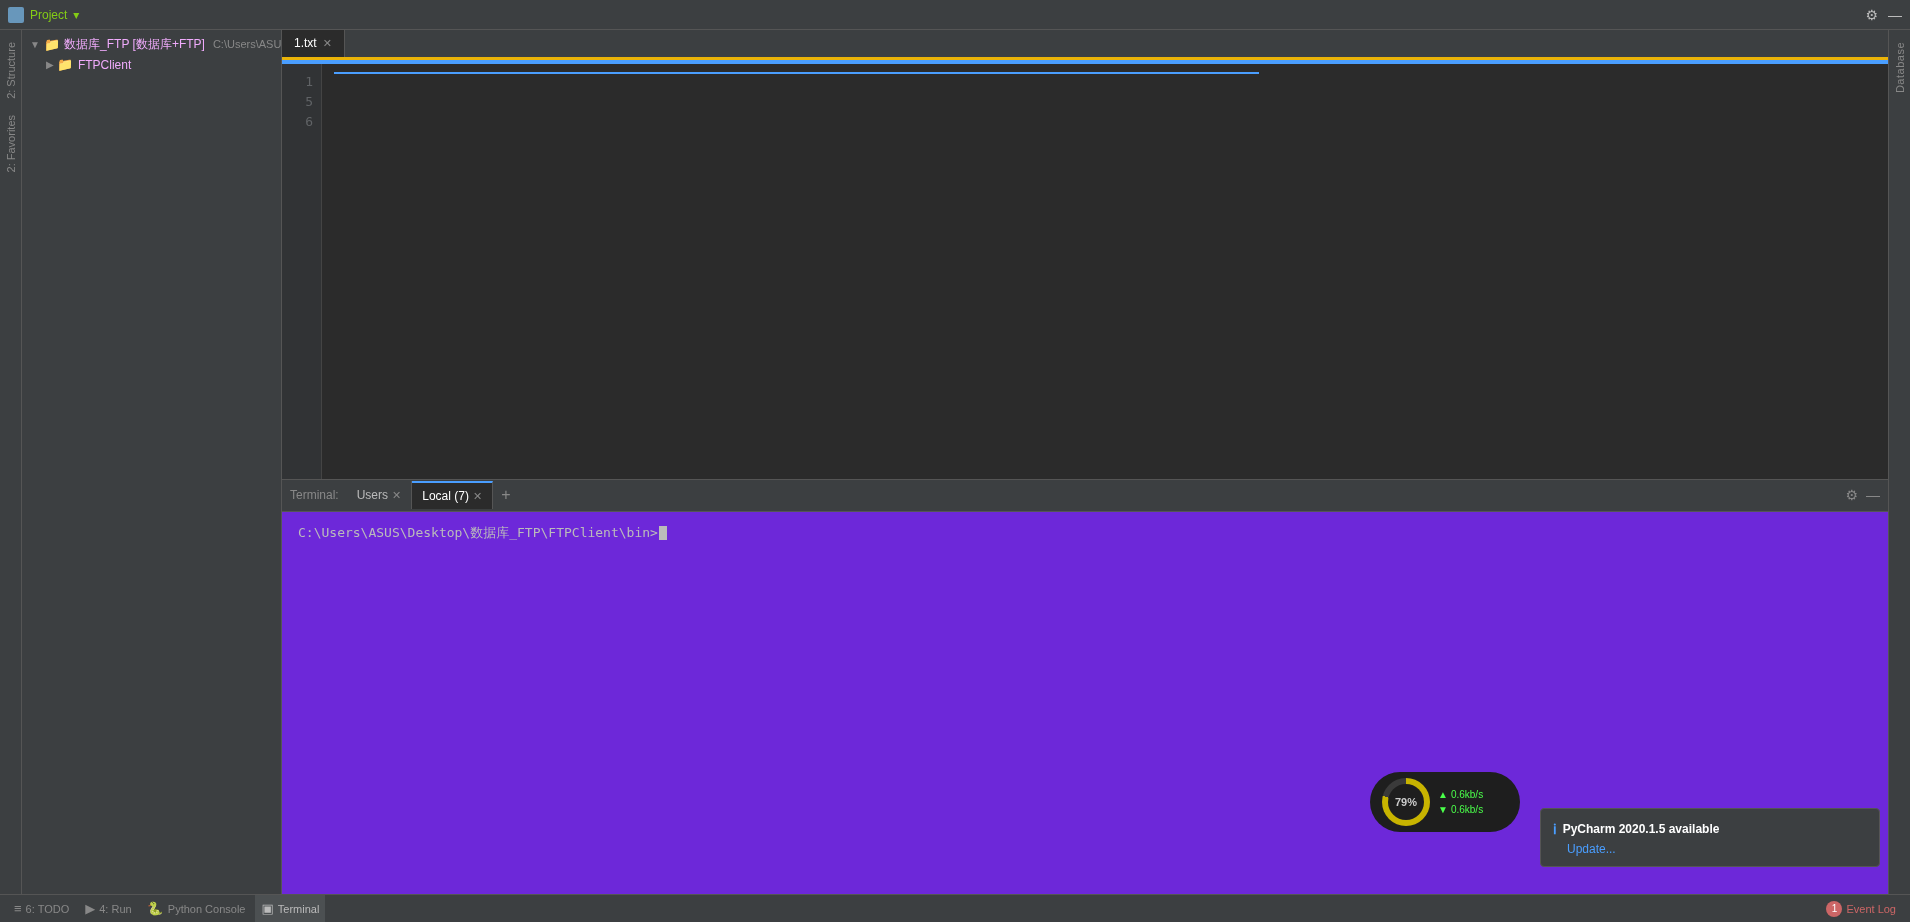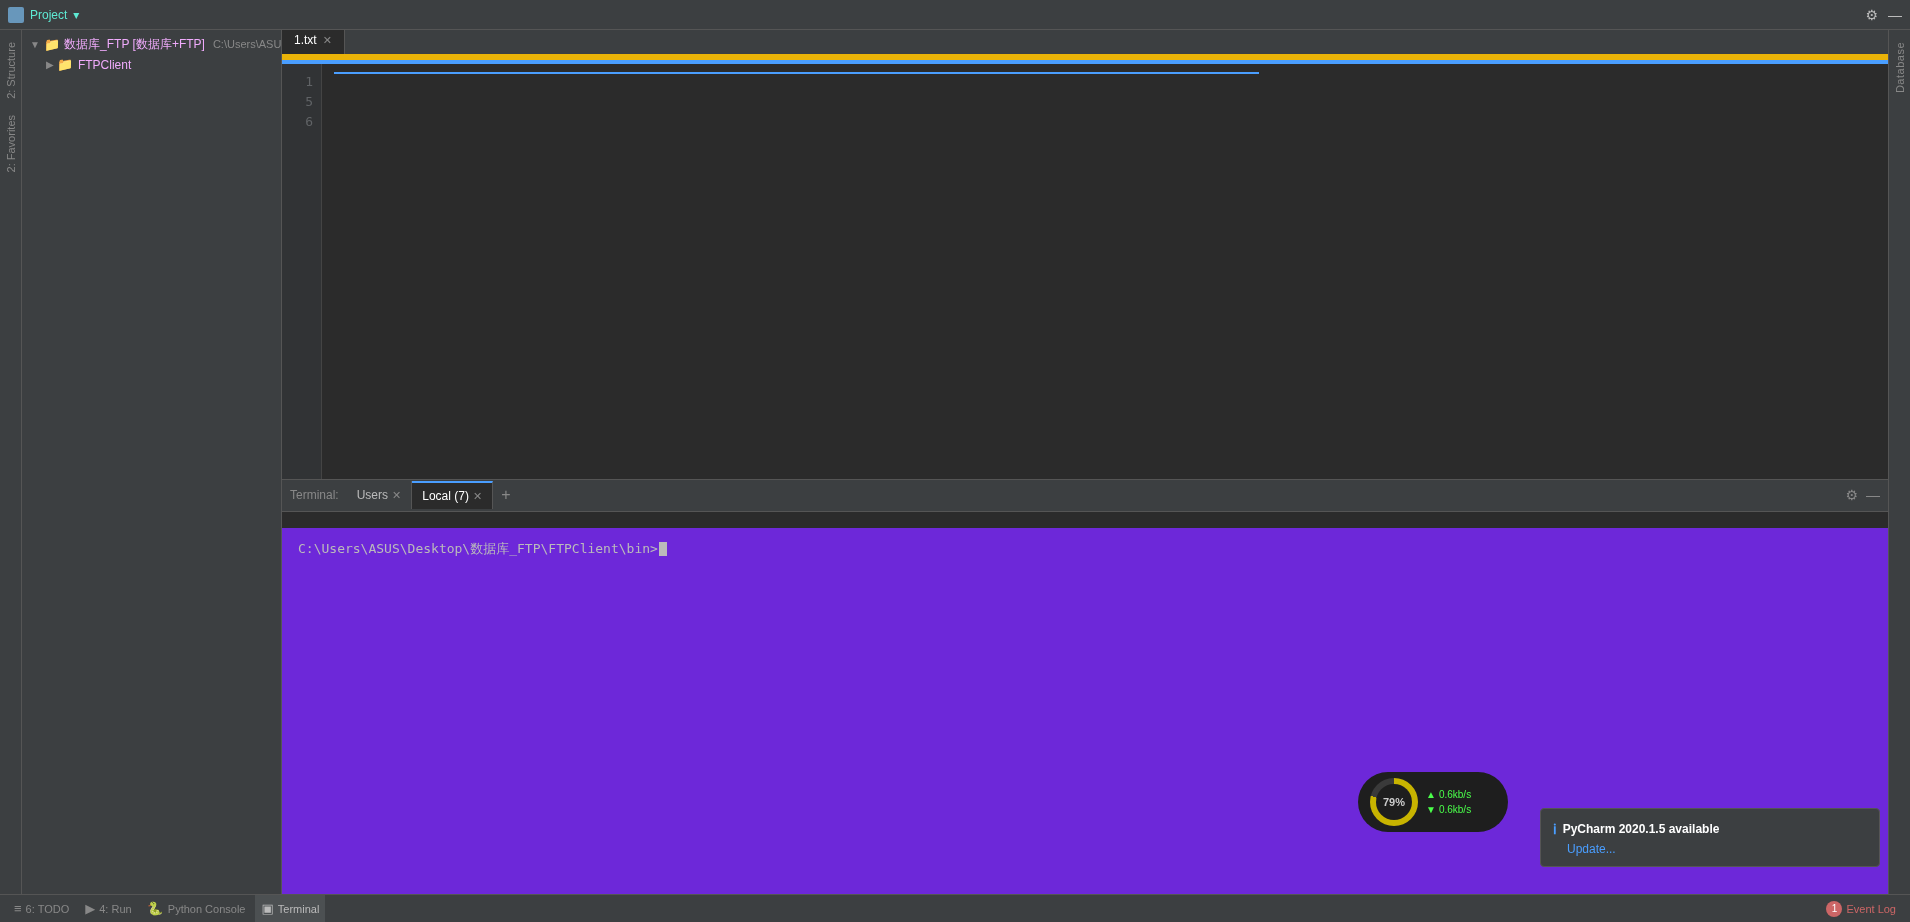--- a/index.html
+++ b/index.html
@@ -19,21 +19,21 @@
       background: #3c3f41;
       display: flex;
       align-items: center;
       padding: 0 8px;
       border-bottom: 1px solid #555;
     }
     .title-bar-left {
       display: flex;
       align-items: center;
       gap: 6px;
-      color: #5eead4;
+      color: #84cc16;
       font-size: 12px;
     }
     .project-icon {
       width: 16px;
       height: 16px;
       background: #6897bb;
       display: inline-block;
       border-radius: 2px;
     }
     .title-bar-icons {
@@ -96,21 +96,21 @@
       overflow: hidden;
     }
 
     
     .tab-bar {
       height: 30px;
       background: #3c3f41;
       display: flex;
       align-items: flex-end;
       padding: 0 0 0 0;
-      border-bottom: 6px solid #eab308;
+      border-bottom: 3px solid #eab308;
     }
     .tab {
       display: flex;
       align-items: center;
       padding: 0 12px;
       height: 28px;
       font-size: 12px;
       color: #bbbbbb;
       background: #4e5254;
       border-right: 1px solid #555;
@@ -330,21 +330,21 @@
       gap: 12px;
       color: #aaaaaa;
       font-size: 16px;
       z-index: 50;
     }
 
     
     .perf-widget {
       position: absolute;
       bottom: 90px;
-      right: 402px;
+      right: 390px;
       width: 150px;
       height: 60px;
       background: #1e1e1e;
       border-radius: 30px;
       display: flex;
       align-items: center;
       padding: 6px 12px;
       gap: 8px;
       z-index: 50;
     }
@@ -482,21 +482,21 @@
           <div class="line-number">1</div>
           <div class="line-number">5</div>
           <div class="line-number">6</div>
         </div>
         <div class="editor-text">
 
           <div style="background:#4a9eff; height:2px; margin-bottom:2px; width:60%;"></div>
         </div>
       </div>
 
-      <div class="terminal-section" style="flex:1;gap:16px;">
+      <div class="terminal-section" style="flex:1;">
         <div class="terminal-tab-bar">
           <span class="terminal-label">Terminal:</span>
           <div class="terminal-tab">
             <span>Users</span>
             <span class="close-btn">✕</span>
           </div>
           <div class="terminal-tab active">
             <span>Local (7)</span>
             <span class="close-btn">✕</span>
           </div>

